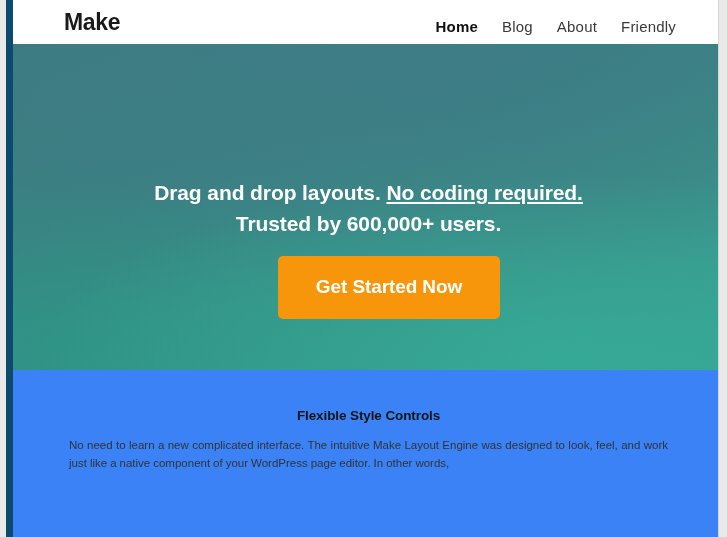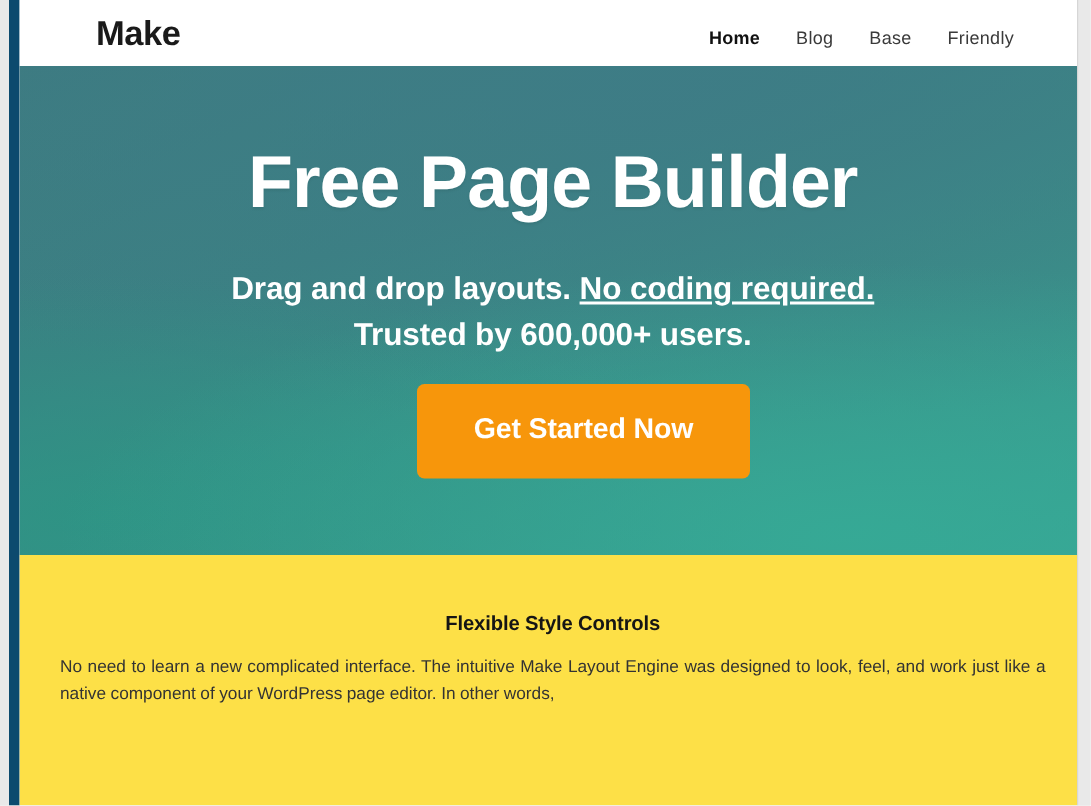--- a/index.html
+++ b/index.html
@@ -62,21 +62,21 @@
   }
   #nav {
     position: absolute;
     right: 48px;
     top: 18px;
     display: flex;
     gap: 24px;
     align-items: center;
   }
   .nav-link {
-    font-size: 12px;
+    font-size: 15px;
     color: #3a3a3a;
     letter-spacing: 0.2px;
     text-decoration: none;
     white-space: nowrap;
   }
   .nav-link.active {
     font-weight: bold;
     color: #111111;
   }
 
@@ -152,23 +152,23 @@
     font-family: "Liberation Sans", sans-serif;
   }
 
   
   #features {
     position: absolute;
     left: 0;
     top: 370px;
     width: 711px;
     height: 167px;
-    background: #fde047;
+    background: #3b82f6;
     display: flex;
-    padding: 0 27px;
+    padding: 0 56px;
     box-sizing: border-box;
     gap: 28px;
   }
   .feature-col {
     flex: 1 1 0;
     min-width: 0;
   }
   .feature-title {
     text-align: center;
     font-size: 13.5px;
@@ -195,28 +195,27 @@
 <body>
 
 <div id="page">
   <div id="site">
 
     <div id="header">
       <div id="logo">Make</div>
       <div id="nav">
         <a class="nav-link active" href="#">Home</a>
         <a class="nav-link" href="#">Blog</a>
-        <a class="nav-link" href="#">Base</a>
+        <a class="nav-link" href="#">About</a>
         <a class="nav-link" href="#">Friendly</a>
       </div>
     </div>
 
     <div id="hero">
       <div id="hero-inner">
-        <div id="hero-title">Free Page Builder</div>
         <div id="hero-sub">
           <span>Drag and drop layouts. </span><span class="u">No coding required.</span><br>
           <span>Trusted by 600,000+ users.</span>
         </div>
         <div id="cta-wrap">
           <button id="cta">Get Started Now</button>
         </div>
       </div>
     </div>
 

